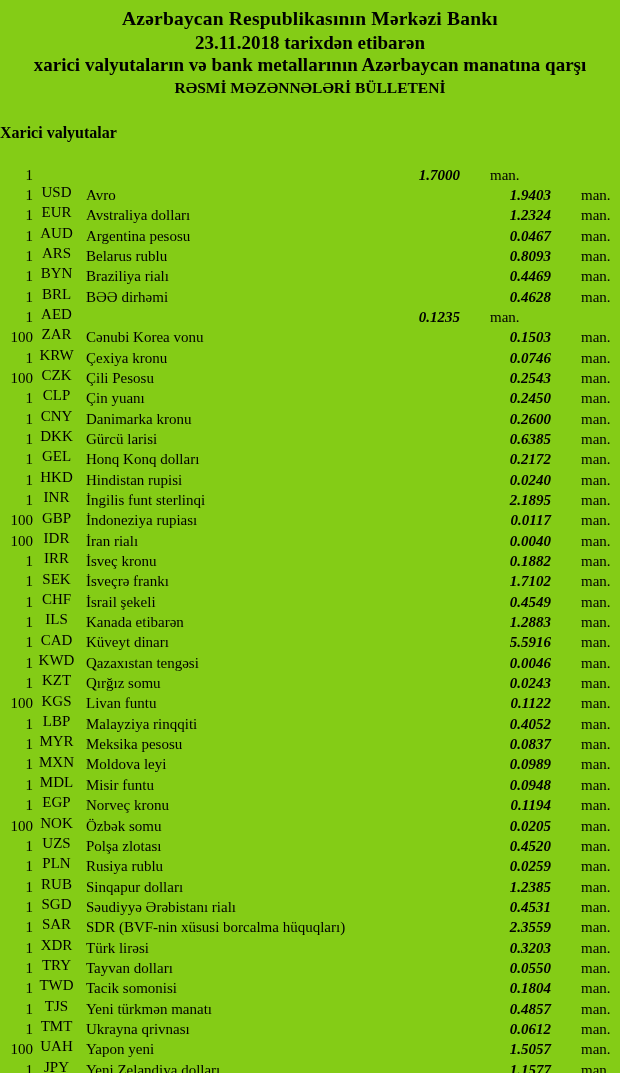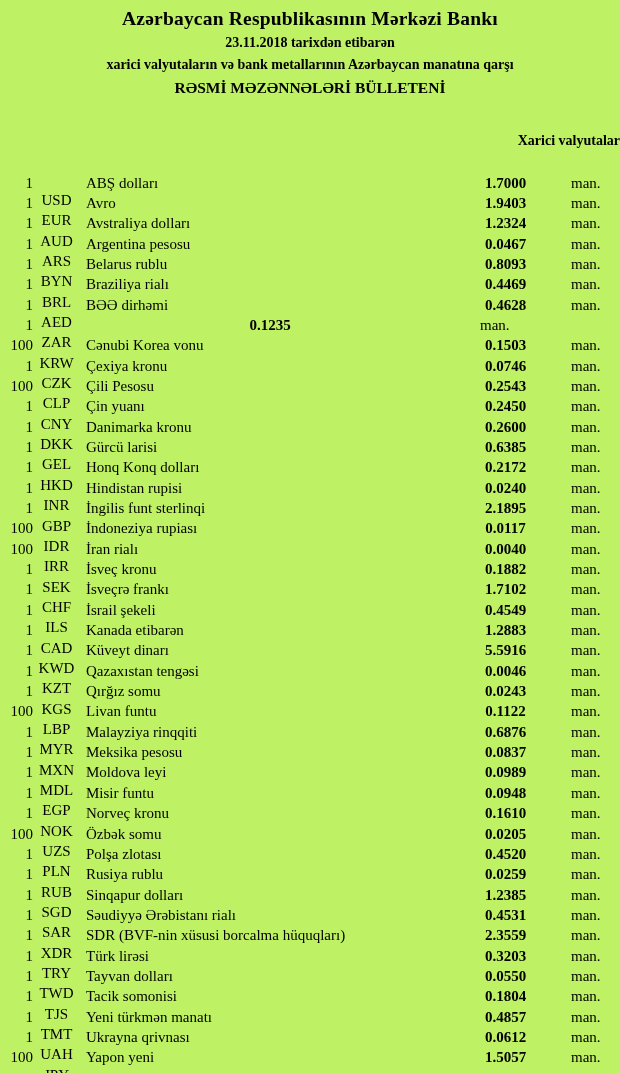--- a/index.html
+++ b/index.html
@@ -6,48 +6,48 @@
   html, body {
     margin: 0;
     padding: 0;
     background: #ffffff;
     color: #000000;
     font-family: "Liberation Serif", "DejaVu Serif", serif;
   }
   .page {
     width: 620px;
     height: 1073px;
-    background: #bef264;
+    background: #84cc16;
     overflow: hidden;
     padding-top: 6px;
   }
   .title {
     font-size: 19.5px;
     font-weight: bold;
     text-align: center;
     line-height: 26px;
     letter-spacing: 0.2px;
   }
   .subline {
-    font-size: 14px;
+    font-size: 19px;
     font-weight: bold;
     text-align: center;
     line-height: 22px;
   }
   .bulletin-line {
     font-size: 15.5px;
     font-weight: bold;
     text-align: center;
     line-height: 23px;
   }
   .section-title {
-    font-size: 14px;
+    font-size: 16px;
     font-weight: bold;
-    text-align: right;
-    margin-top: 31px;
+    text-align: left;
+    margin-top: 23px;
     line-height: 22px;
   }
   .rates {
     margin-top: 5px;
   }
   .rate-row {
     display: grid;
     grid-template-columns: 33px 47px auto 91px 69px;
     height: 20.35px;
     align-items: center;
@@ -59,43 +59,43 @@
   .col-code {
     text-align: center;
     margin-top: 35px;
   }
   .col-name {
     padding-left: 6px;
     white-space: nowrap;
     overflow: hidden;
   }
   .col-rate {
-    text-align: center;
+    text-align: right;
     font-weight: bold;
+    font-style: italic;
   }
   .col-unit {
-    padding-left: 20px;
+    padding-left: 30px;
   }
 </style>
 </head>
 <body>
 
 <div class="page">
   <div class="title">Azərbaycan Respublikasının Mərkəzi Bankı</div>
   <div class="subline">23.11.2018 tarixdən etibarən</div>
   <div class="subline">xarici valyutaların və bank metallarının Azərbaycan manatına qarşı</div>
   <div class="bulletin-line">RƏSMİ MƏZƏNNƏLƏRİ BÜLLETENİ</div>
 
   <div class="section-title">Xarici valyutalar</div>
 
   <div class="rates">
   <div class="rate-row">
     <span class="col-qty">1</span>
     <span class="col-code">USD</span>
-    <span class="col-name">ABŞ dolları</span>
     <span class="col-rate">1.7000</span>
     <span class="col-unit">man.</span>
   </div>
 
   <div class="rate-row">
     <span class="col-qty">1</span>
     <span class="col-code">EUR</span>
     <span class="col-name">Avro</span>
     <span class="col-rate">1.9403</span>
     <span class="col-unit">man.</span>
@@ -297,21 +297,21 @@
     <span class="col-code">LBP</span>
     <span class="col-name">Livan funtu</span>
     <span class="col-rate">0.1122</span>
     <span class="col-unit">man.</span>
   </div>
 
   <div class="rate-row">
     <span class="col-qty">1</span>
     <span class="col-code">MYR</span>
     <span class="col-name">Malayziya rinqqiti</span>
-    <span class="col-rate">0.6876</span>
+    <span class="col-rate">0.4052</span>
     <span class="col-unit">man.</span>
   </div>
 
   <div class="rate-row">
     <span class="col-qty">1</span>
     <span class="col-code">MXN</span>
     <span class="col-name">Meksika pesosu</span>
     <span class="col-rate">0.0837</span>
     <span class="col-unit">man.</span>
   </div>
@@ -329,21 +329,21 @@
     <span class="col-code">EGP</span>
     <span class="col-name">Misir funtu</span>
     <span class="col-rate">0.0948</span>
     <span class="col-unit">man.</span>
   </div>
 
   <div class="rate-row">
     <span class="col-qty">1</span>
     <span class="col-code">NOK</span>
     <span class="col-name">Norveç kronu</span>
-    <span class="col-rate">0.1610</span>
+    <span class="col-rate">0.1194</span>
     <span class="col-unit">man.</span>
   </div>
 
   <div class="rate-row">
     <span class="col-qty">100</span>
     <span class="col-code">UZS</span>
     <span class="col-name">Özbək somu</span>
     <span class="col-rate">0.0205</span>
     <span class="col-unit">man.</span>
   </div>

